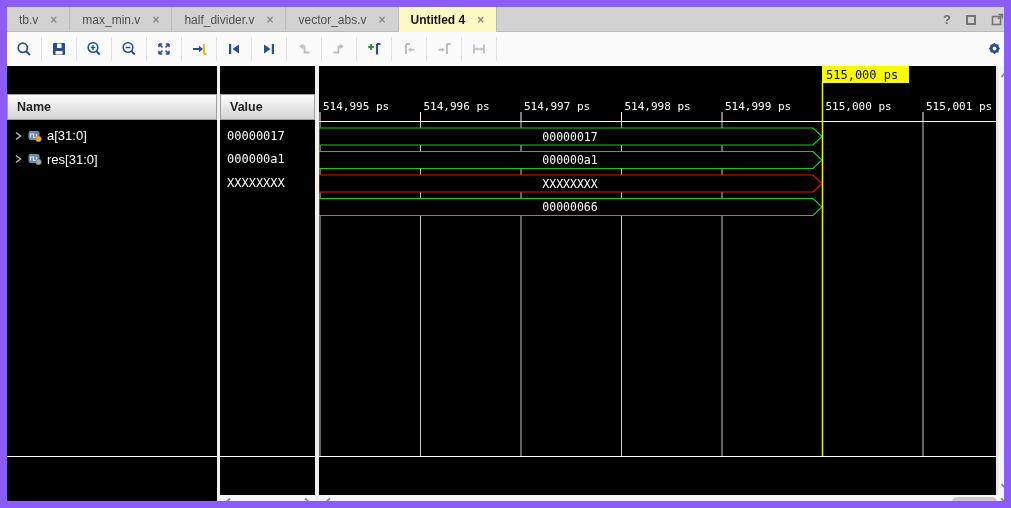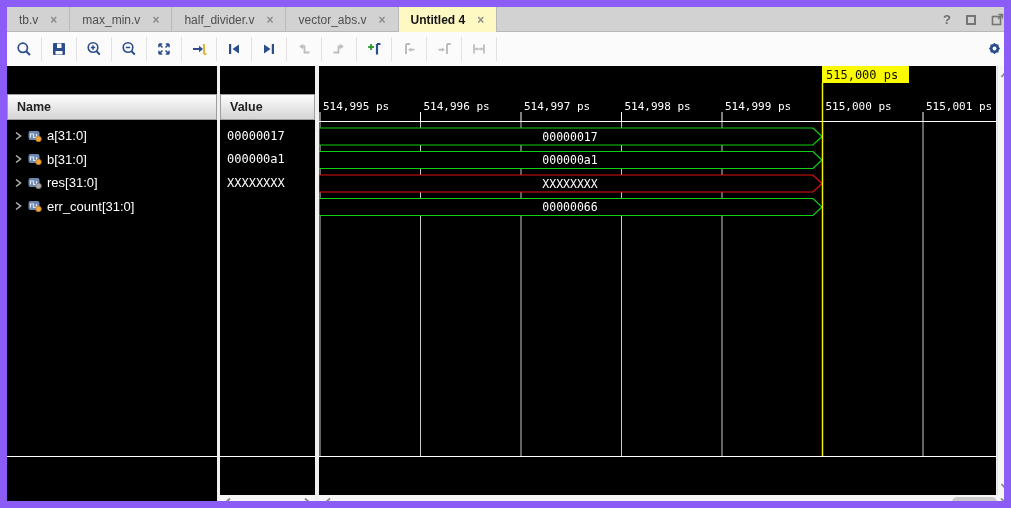--- a/index.html
+++ b/index.html
@@ -216,45 +216,23 @@
         </svg>
         <span>a[31:0]</span>
       </div>
       <div class="trow">
         <svg width="9" height="10">
             <polyline points="2,1.5 6.5,5 2,8.5" fill="none" stroke="#b5b5b5" stroke-width="1.5"></polyline>
           </svg>
         <svg width="14" height="12">
           <rect x="0.5" y="1" width="11" height="9" rx="2" fill="#6c87b0"></rect>
           <path d="M2.5,7.5 V4 H5.5 V7.5 H8.5 V4" stroke="#dce6f2" stroke-width="1.2" fill="none"></path>
-          <circle cx="10.5" cy="9" r="2.8" fill="#f2a33c" stroke="#b97c1e" stroke-width="0.8"></circle>
-        </svg>
-        <span>b[31:0]</span>
-      </div>
-      <div class="trow">
-        <svg width="9" height="10">
-            <polyline points="2,1.5 6.5,5 2,8.5" fill="none" stroke="#b5b5b5" stroke-width="1.5"></polyline>
-          </svg>
-        <svg width="14" height="12">
-          <rect x="0.5" y="1" width="11" height="9" rx="2" fill="#6c87b0"></rect>
-          <path d="M2.5,7.5 V4 H5.5 V7.5 H8.5 V4" stroke="#dce6f2" stroke-width="1.2" fill="none"></path>
           <circle cx="10.5" cy="9" r="2.8" fill="#a9a9a9" stroke="#777777" stroke-width="0.8"></circle>
         </svg>
         <span>res[31:0]</span>
-      </div>
-      <div class="trow">
-        <svg width="9" height="10">
-            <polyline points="2,1.5 6.5,5 2,8.5" fill="none" stroke="#b5b5b5" stroke-width="1.5"></polyline>
-          </svg>
-        <svg width="14" height="12">
-          <rect x="0.5" y="1" width="11" height="9" rx="2" fill="#6c87b0"></rect>
-          <path d="M2.5,7.5 V4 H5.5 V7.5 H8.5 V4" stroke="#dce6f2" stroke-width="1.2" fill="none"></path>
-          <circle cx="10.5" cy="9" r="2.8" fill="#f2a33c" stroke="#b97c1e" stroke-width="0.8"></circle>
-        </svg>
-        <span>err_count[31:0]</span>
       </div>
     </div>
     <div class="divline"></div>
   </div>
 
   <div class="panel values-panel">
     <div class="hdr">Value</div>
     <div class="rows">
       <div class="vrow">
           <span>00000017</span>

